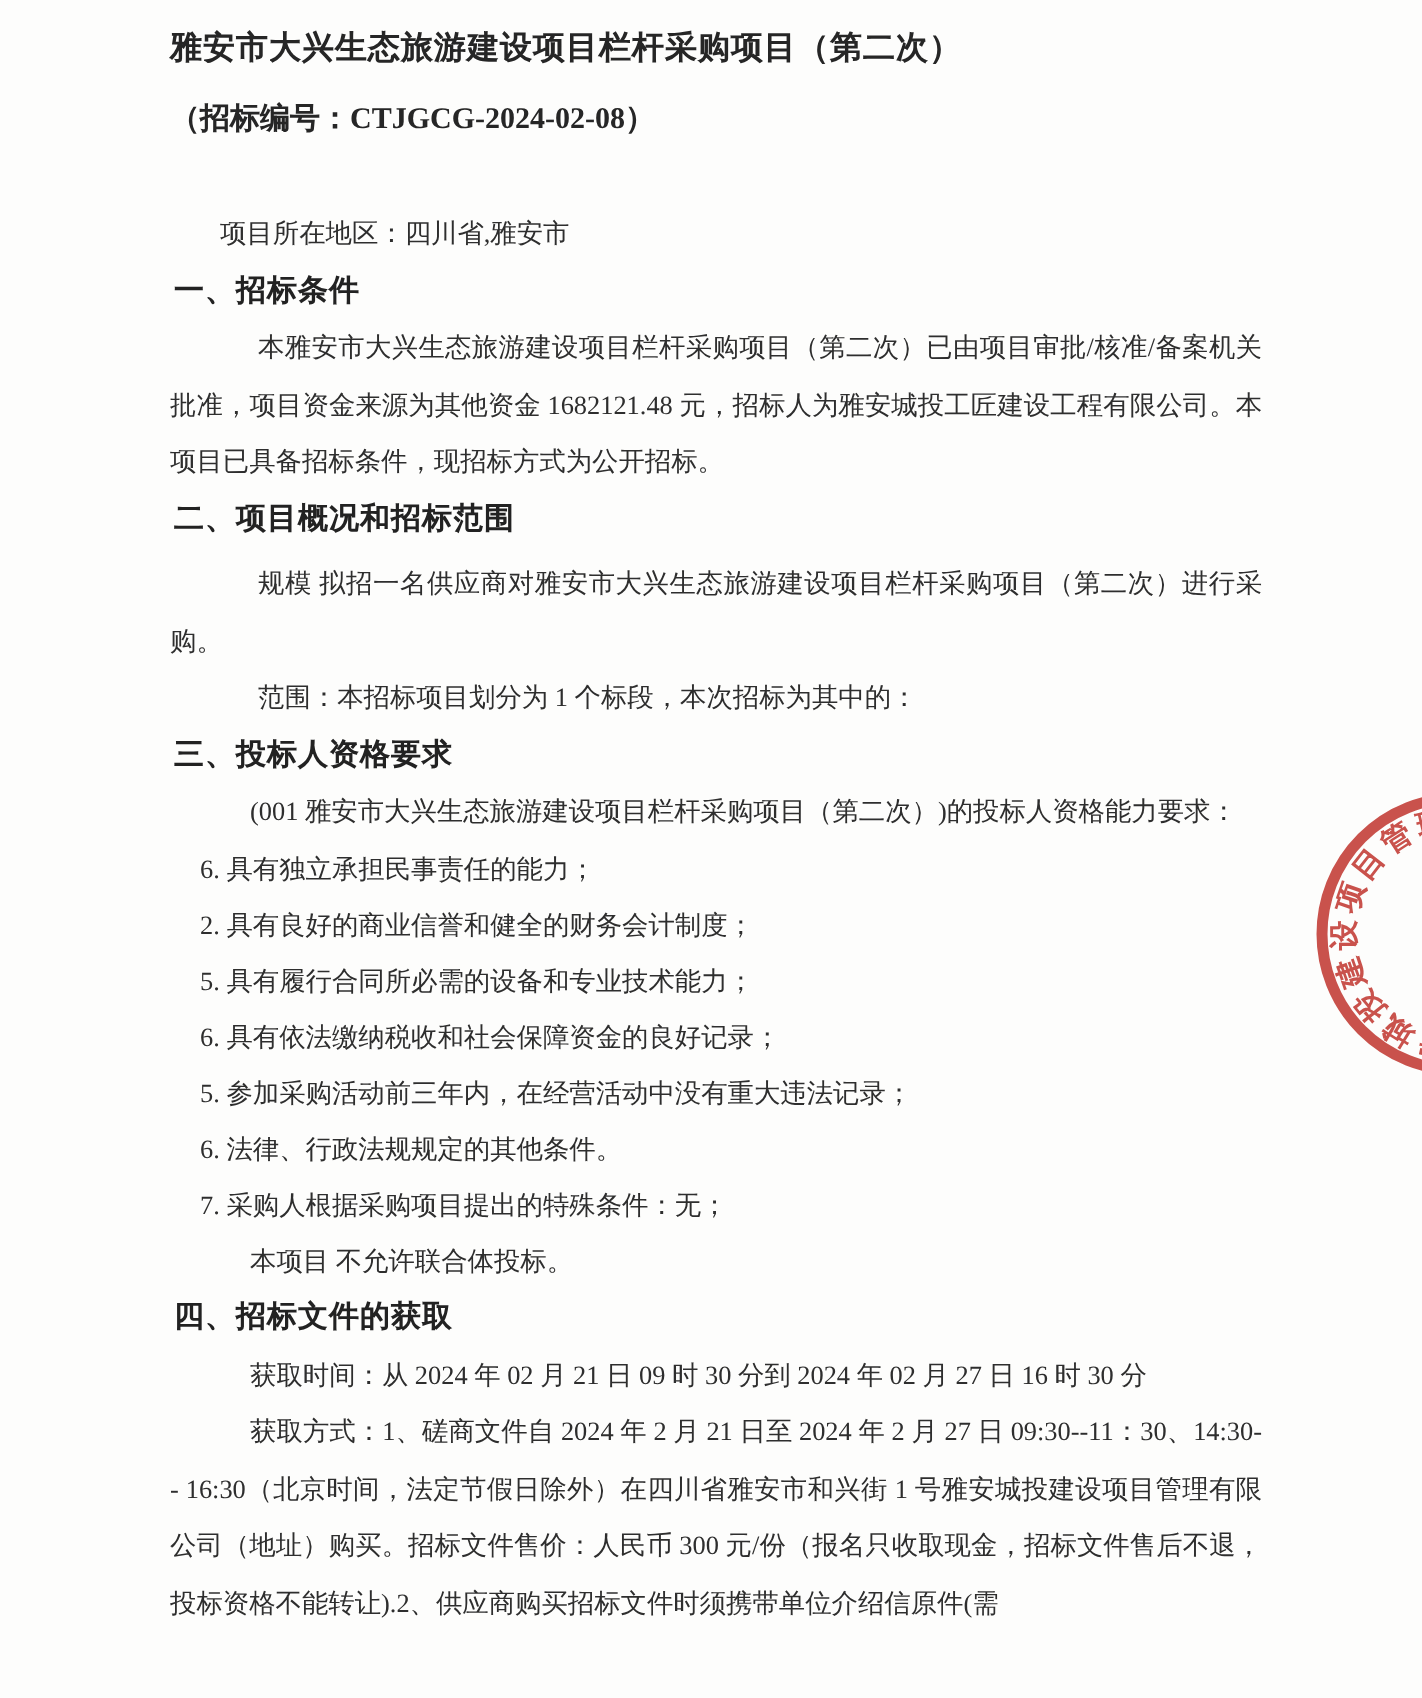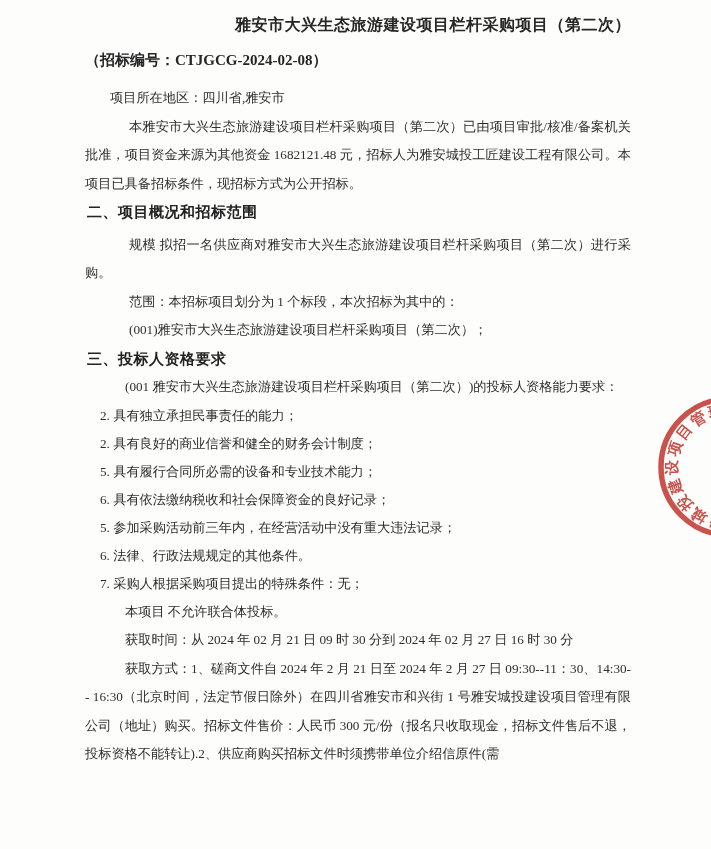--- a/index.html
+++ b/index.html
@@ -16,35 +16,35 @@
   .content {
     position: absolute;
     left: 85px;
     top: 0;
     width: 546px;
   }
   .doc-title {
     margin-top: 13px;
     font-size: 16px;
     font-weight: bold;
-    text-align: right;
+    text-align: left;
     line-height: 24px;
     color: #262626;
     letter-spacing: 0.5px;
   }
   .doc-subtitle {
     margin-top: 12px;
     font-size: 15px;
     font-weight: bold;
     text-align: left;
     line-height: 22px;
     color: #262626;
   }
   .location-line {
-    margin-top: 13px;
+    margin-top: 32px;
     margin-left: 25px;
     font-size: 13.2px;
     line-height: 28.5px;
   }
   .sec-heading {
     margin-left: 2px;
     font-size: 15px;
     font-weight: bold;
     line-height: 28.5px;
     color: #222222;
@@ -85,38 +85,39 @@
 
 <div class="page">
 
   <div class="content">
 
     <div class="doc-title">雅安市大兴生态旅游建设项目栏杆采购项目（第二次）</div>
     <div class="doc-subtitle">（招标编号：CTJGCG-2024-02-08）</div>
 
     <div class="location-line">项目所在地区：四川省,雅安市</div>
 
+    <div class="sec-heading">一、招标条件</div>
     <p class="para">本雅安市大兴生态旅游建设项目栏杆采购项目（第二次）已由项目审批/核准/备案机关批准，项目资金来源为其他资金 1682121.48 元，招标人为雅安城投工匠建设工程有限公司。本项目已具备招标条件，现招标方式为公开招标。</p>
 
     <div class="sec-heading">二、项目概况和招标范围</div>
     <p class="para first-gap">规模 拟招一名供应商对雅安市大兴生态旅游建设项目栏杆采购项目（第二次）进行采购。</p>
     <p class="para">范围：本招标项目划分为 1 个标段，本次招标为其中的：</p>
-    <p class="para">(001)雅安市大兴生态旅游建设项目栏杆采购项目（第二次）；</p>
 
     <div class="sec-heading">三、投标人资格要求</div>
     <p class="para tight">(001 雅安市大兴生态旅游建设项目栏杆采购项目（第二次）)的投标人资格能力要求：</p>
-    <p class="qual-item">2. 具有独立承担民事责任的能力；</p>
+    <p class="qual-item">6. 具有独立承担民事责任的能力；</p>
     <p class="qual-item">2. 具有良好的商业信誉和健全的财务会计制度；</p>
     <p class="qual-item">5. 具有履行合同所必需的设备和专业技术能力；</p>
     <p class="qual-item">6. 具有依法缴纳税收和社会保障资金的良好记录；</p>
     <p class="qual-item">5. 参加采购活动前三年内，在经营活动中没有重大违法记录；</p>
     <p class="qual-item">6. 法律、行政法规规定的其他条件。</p>
     <p class="qual-item">7. 采购人根据采购项目提出的特殊条件：无；</p>
     <p class="joint-line"><span>本项目 </span><span class="emph">不允许</span><span>联合体投标。</span></p>
 
+    <div class="sec-heading">四、招标文件的获取</div>
     <p class="para tight">获取时间：从 2024 年 02 月 21 日 09 时 30 分到 2024 年 02 月 27 日 16 时 30 分</p>
     <p class="para tight">获取方式：1、磋商文件自 2024 年 2 月 21 日至 2024 年 2 月 27 日 09:30--11：30、14:30-- 16:30（北京时间，法定节假日除外）在四川省雅安市和兴街 1 号雅安城投建设项目管理有限公司（地址）购买。招标文件售价：人民币 300 元/份（报名只收取现金，招标文件售后不退，投标资格不能转让).2、供应商购买招标文件时须携带单位介绍信原件(需</p>
 
   </div>
 
   <svg class="seal-svg" width="711" height="849" viewBox="0 0 711 849" aria-hidden="true">
     <g id="seal-group" transform="translate(729,467)" opacity="0.88">
       <circle r="68" fill="none" stroke-width="5.5" stroke="#c23b34"></circle>
       <g id="seal-char-group" font-size="15" font-weight="bold" font-family="'Liberation Serif','DejaVu Serif',serif" fill="#c23b34">
           <text transform="rotate(-187) translate(0,-52)" text-anchor="middle">雅</text>

